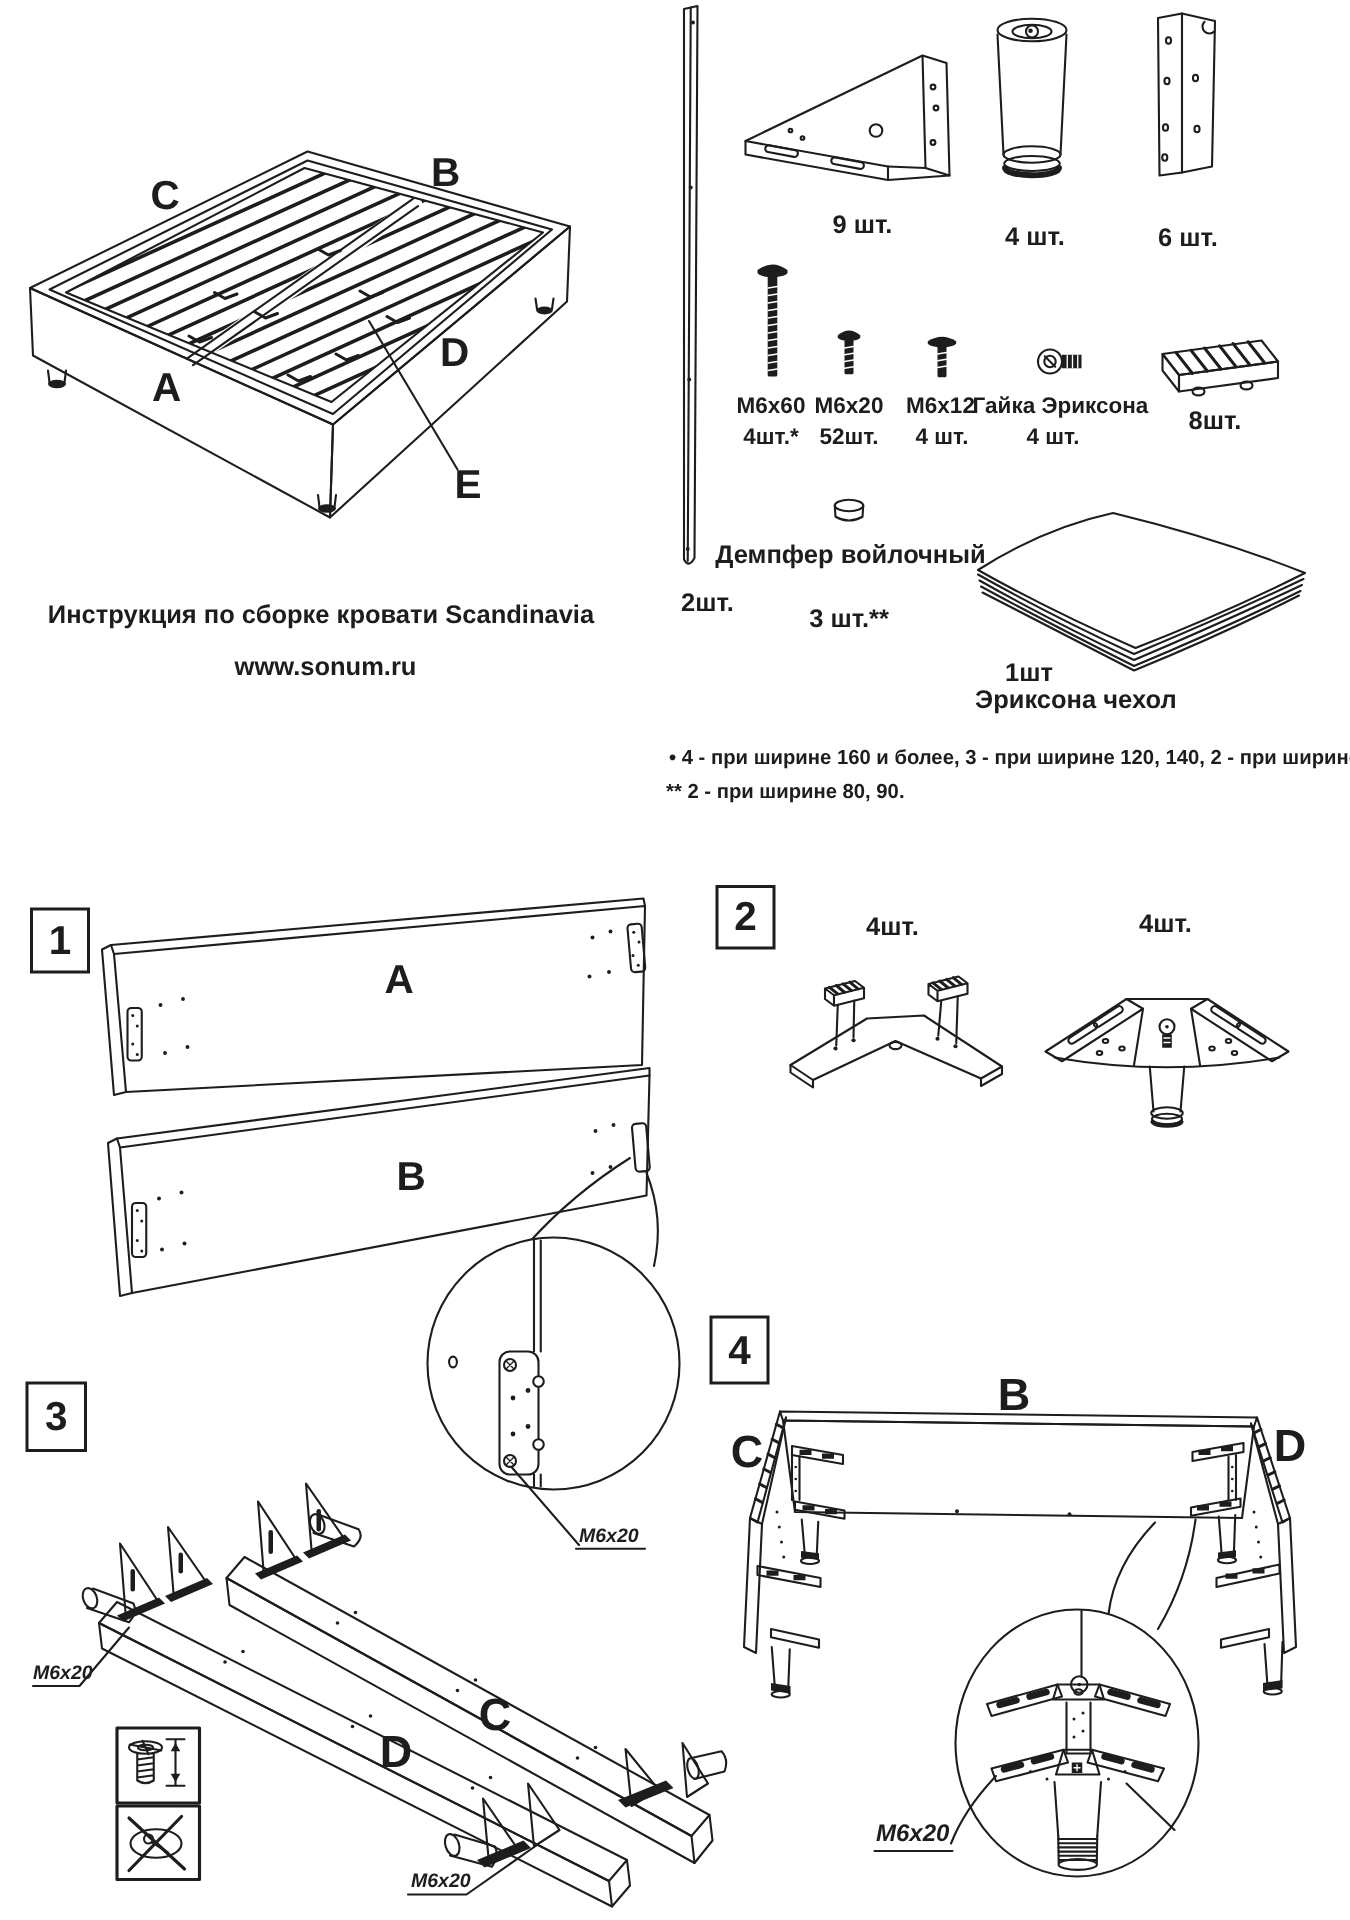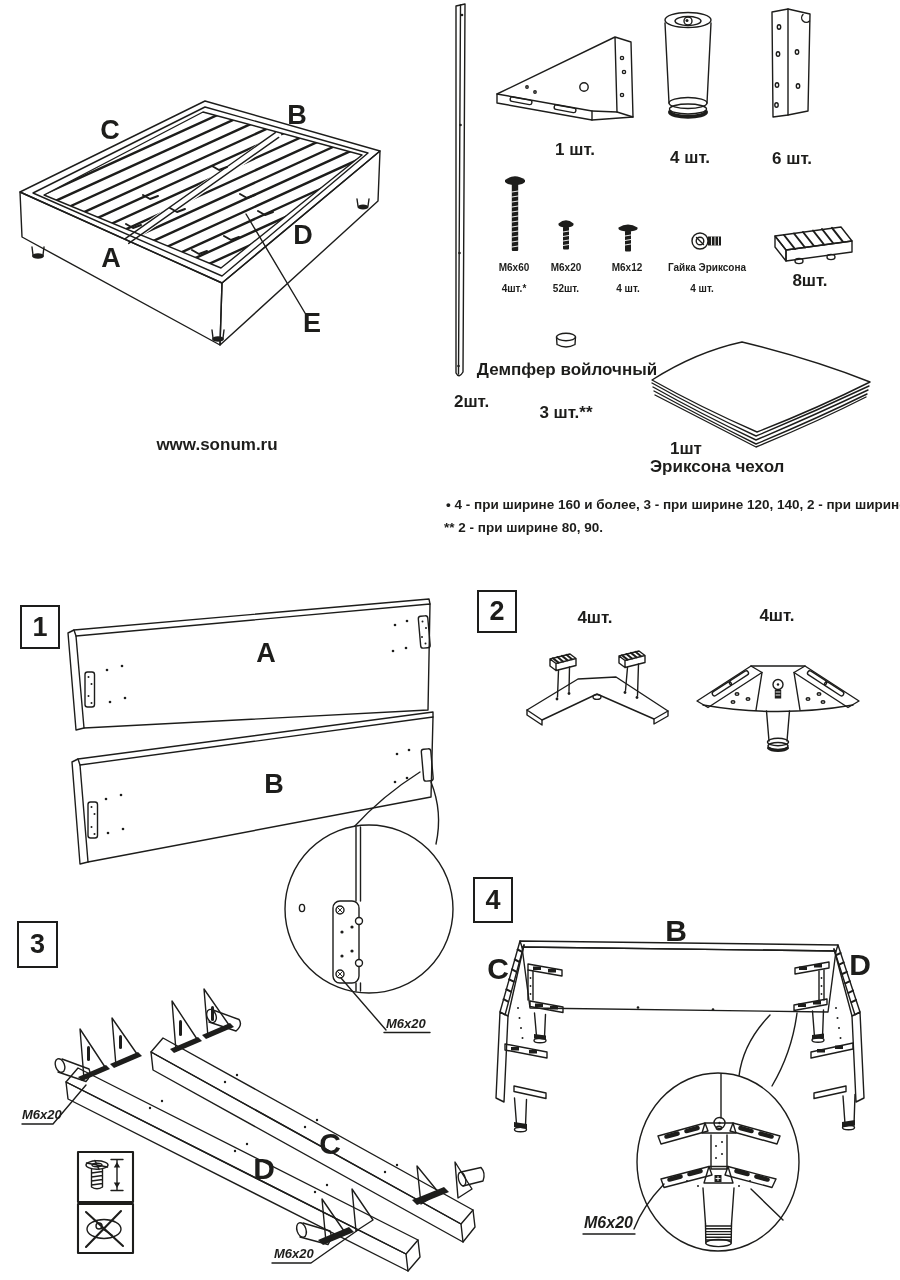--- a/index.html
+++ b/index.html
@@ -12,21 +12,21 @@
   svg .cas{stroke:#fff;stroke-width:9;}
   svg .wt{stroke:#fff;stroke-width:0.9;}
   svg .slat{stroke-width:2.4;}
   svg .h2{stroke-width:2;}
   svg .s2{stroke-width:2.1;}
   .lbl{position:absolute;font-weight:700;white-space:nowrap;line-height:1.05;}
   .c{transform:translateX(-50%);}
   .f27{font-size:27px;}
   .f30{font-size:30px;}
   .f17{font-size:17px;}
-  .f15{font-size:10px;}
+  .f15{font-size:15px;}
   .f14{font-size:13.5px;}
   .f13{font-size:13px;font-style:italic;}
   .f16i{font-size:16px;font-style:italic;}
   .stepbox{position:absolute;border:2.2px solid #1d1d1b;display:flex;align-items:center;
            justify-content:center;font-weight:700;font-size:27px;background:#fff;}
 </style>
 </head>
 <body>
 
 <div class="page">
@@ -408,30 +408,31 @@
         <circle class="f" cx="739" cy="1186" r="1"></circle>
     <path d="M703,1188 L705.5,1224 M734,1188 L731.5,1224"></path>
     <path d="M705.5,1226 L731.5,1226 M705.6,1228.8 L731.4,1228.8 M705.7,1231.6 L731.3,1231.6 M705.8,1234.4 L731.2,1234.4 M705.9,1237.2 L731.1,1237.2 M706,1240 L731,1240"></path>
     <path d="M705.5,1224 L705.8,1242 M731.5,1224 L731.2,1242"></path>
     <ellipse cx="718.5" cy="1243" rx="12.8" ry="3.6"></ellipse>
     <path d="M664,1184 Q643,1206 634,1229 M751,1189 L783,1220"></path>
     <path d="M583,1234 L635,1234"></path>
   </g>
 </svg>
 
+<div class="lbl f17 c" style="left:214px;top:401px">Инструкция по сборке кровати Scandinavia</div>
 <div class="lbl f17 c" style="left:217px;top:436px">www.sonum.ru</div>
 
 <div class="lbl f27 c" style="left:111px;top:244px">A</div>
 <div class="lbl f27 c" style="left:297px;top:101px">B</div>
 <div class="lbl f27 c" style="left:110px;top:116px">C</div>
 <div class="lbl f27 c" style="left:303px;top:221px">D</div>
 <div class="lbl f27 c" style="left:312px;top:309px">E</div>
 
 <div class="lbl f17" style="left:454px;top:393px">2шт.</div>
-<div class="lbl f17 c" style="left:575px;top:141px">1 шт.</div>
+<div class="lbl f17 c" style="left:575px;top:141px">9 шт.</div>
 <div class="lbl f17 c" style="left:690px;top:149px">4 шт.</div>
 <div class="lbl f17 c" style="left:792px;top:150px">6 шт.</div>
 
 <div class="lbl f15 c" style="left:514px;top:263px">M6x60</div>
 <div class="lbl f15 c" style="left:514px;top:284px">4шт.*</div>
 <div class="lbl f15 c" style="left:566px;top:263px">M6x20</div>
 <div class="lbl f15 c" style="left:566px;top:284px">52шт.</div>
 <div class="lbl f15 c" style="left:627px;top:263px">M6x12</div>
 <div class="lbl f15 c" style="left:628px;top:284px">4 шт.</div>
 <div class="lbl f15 c" style="left:707px;top:263px">Гайка Эриксона</div>

